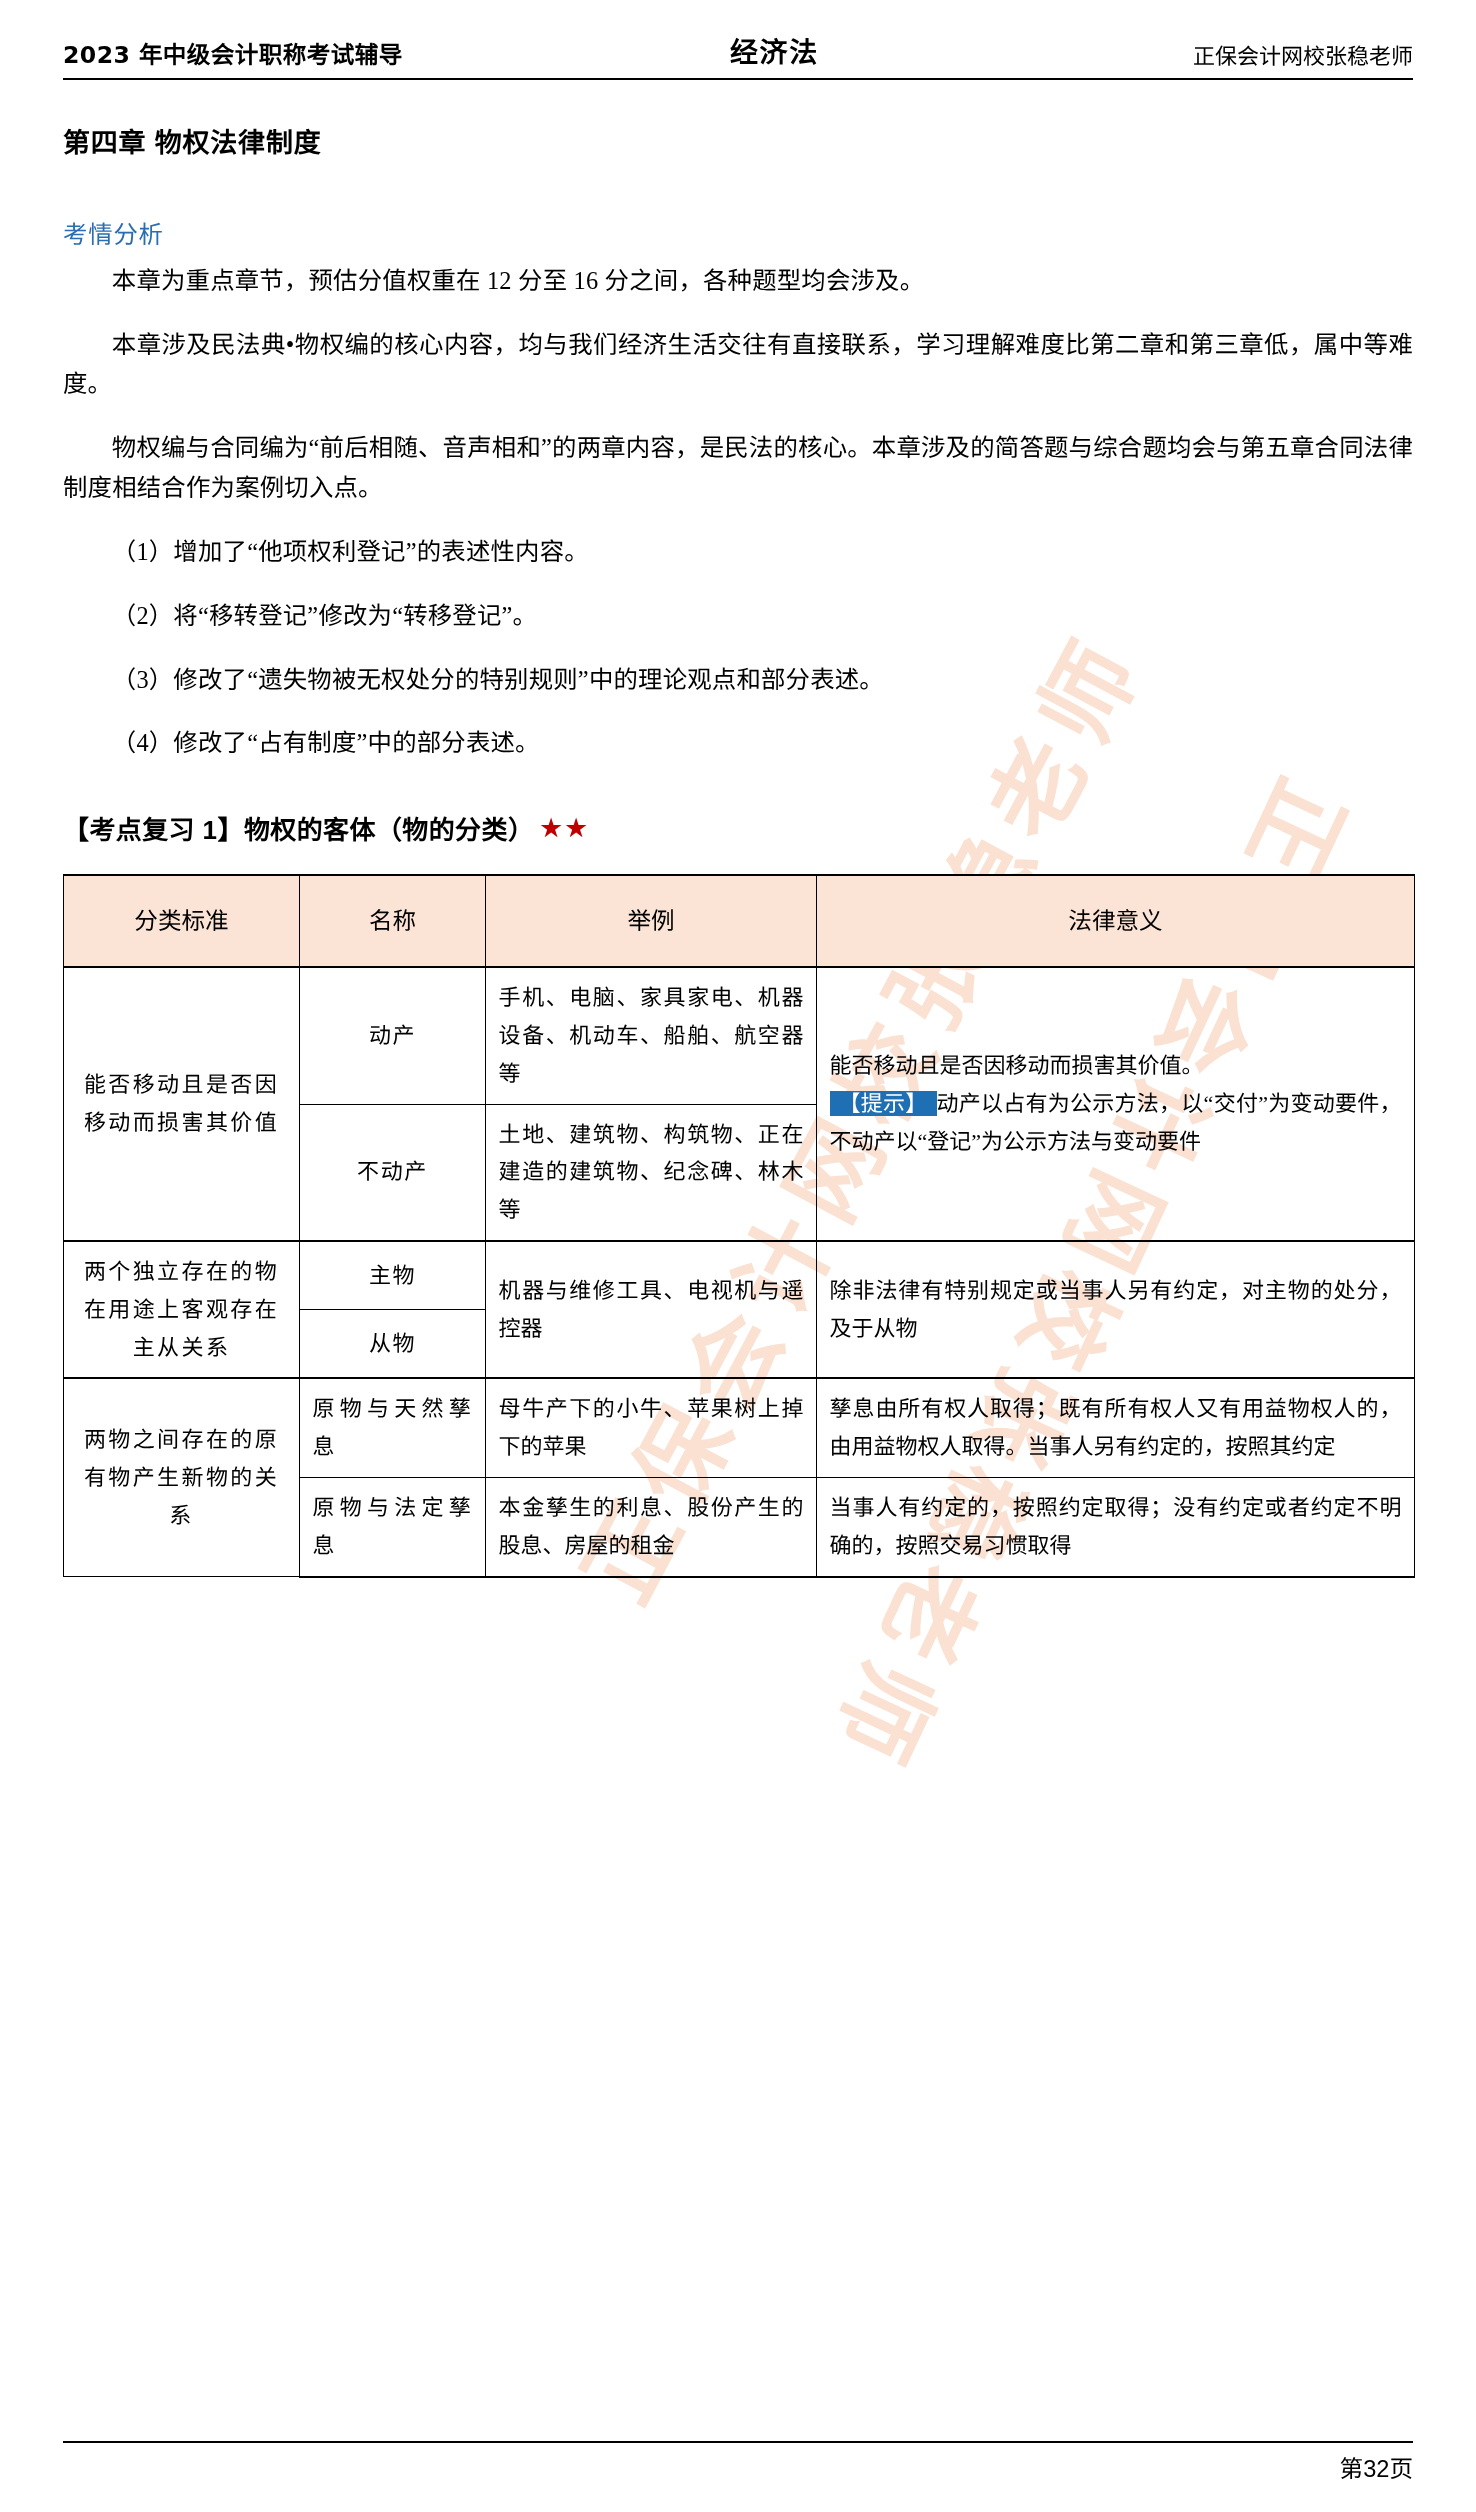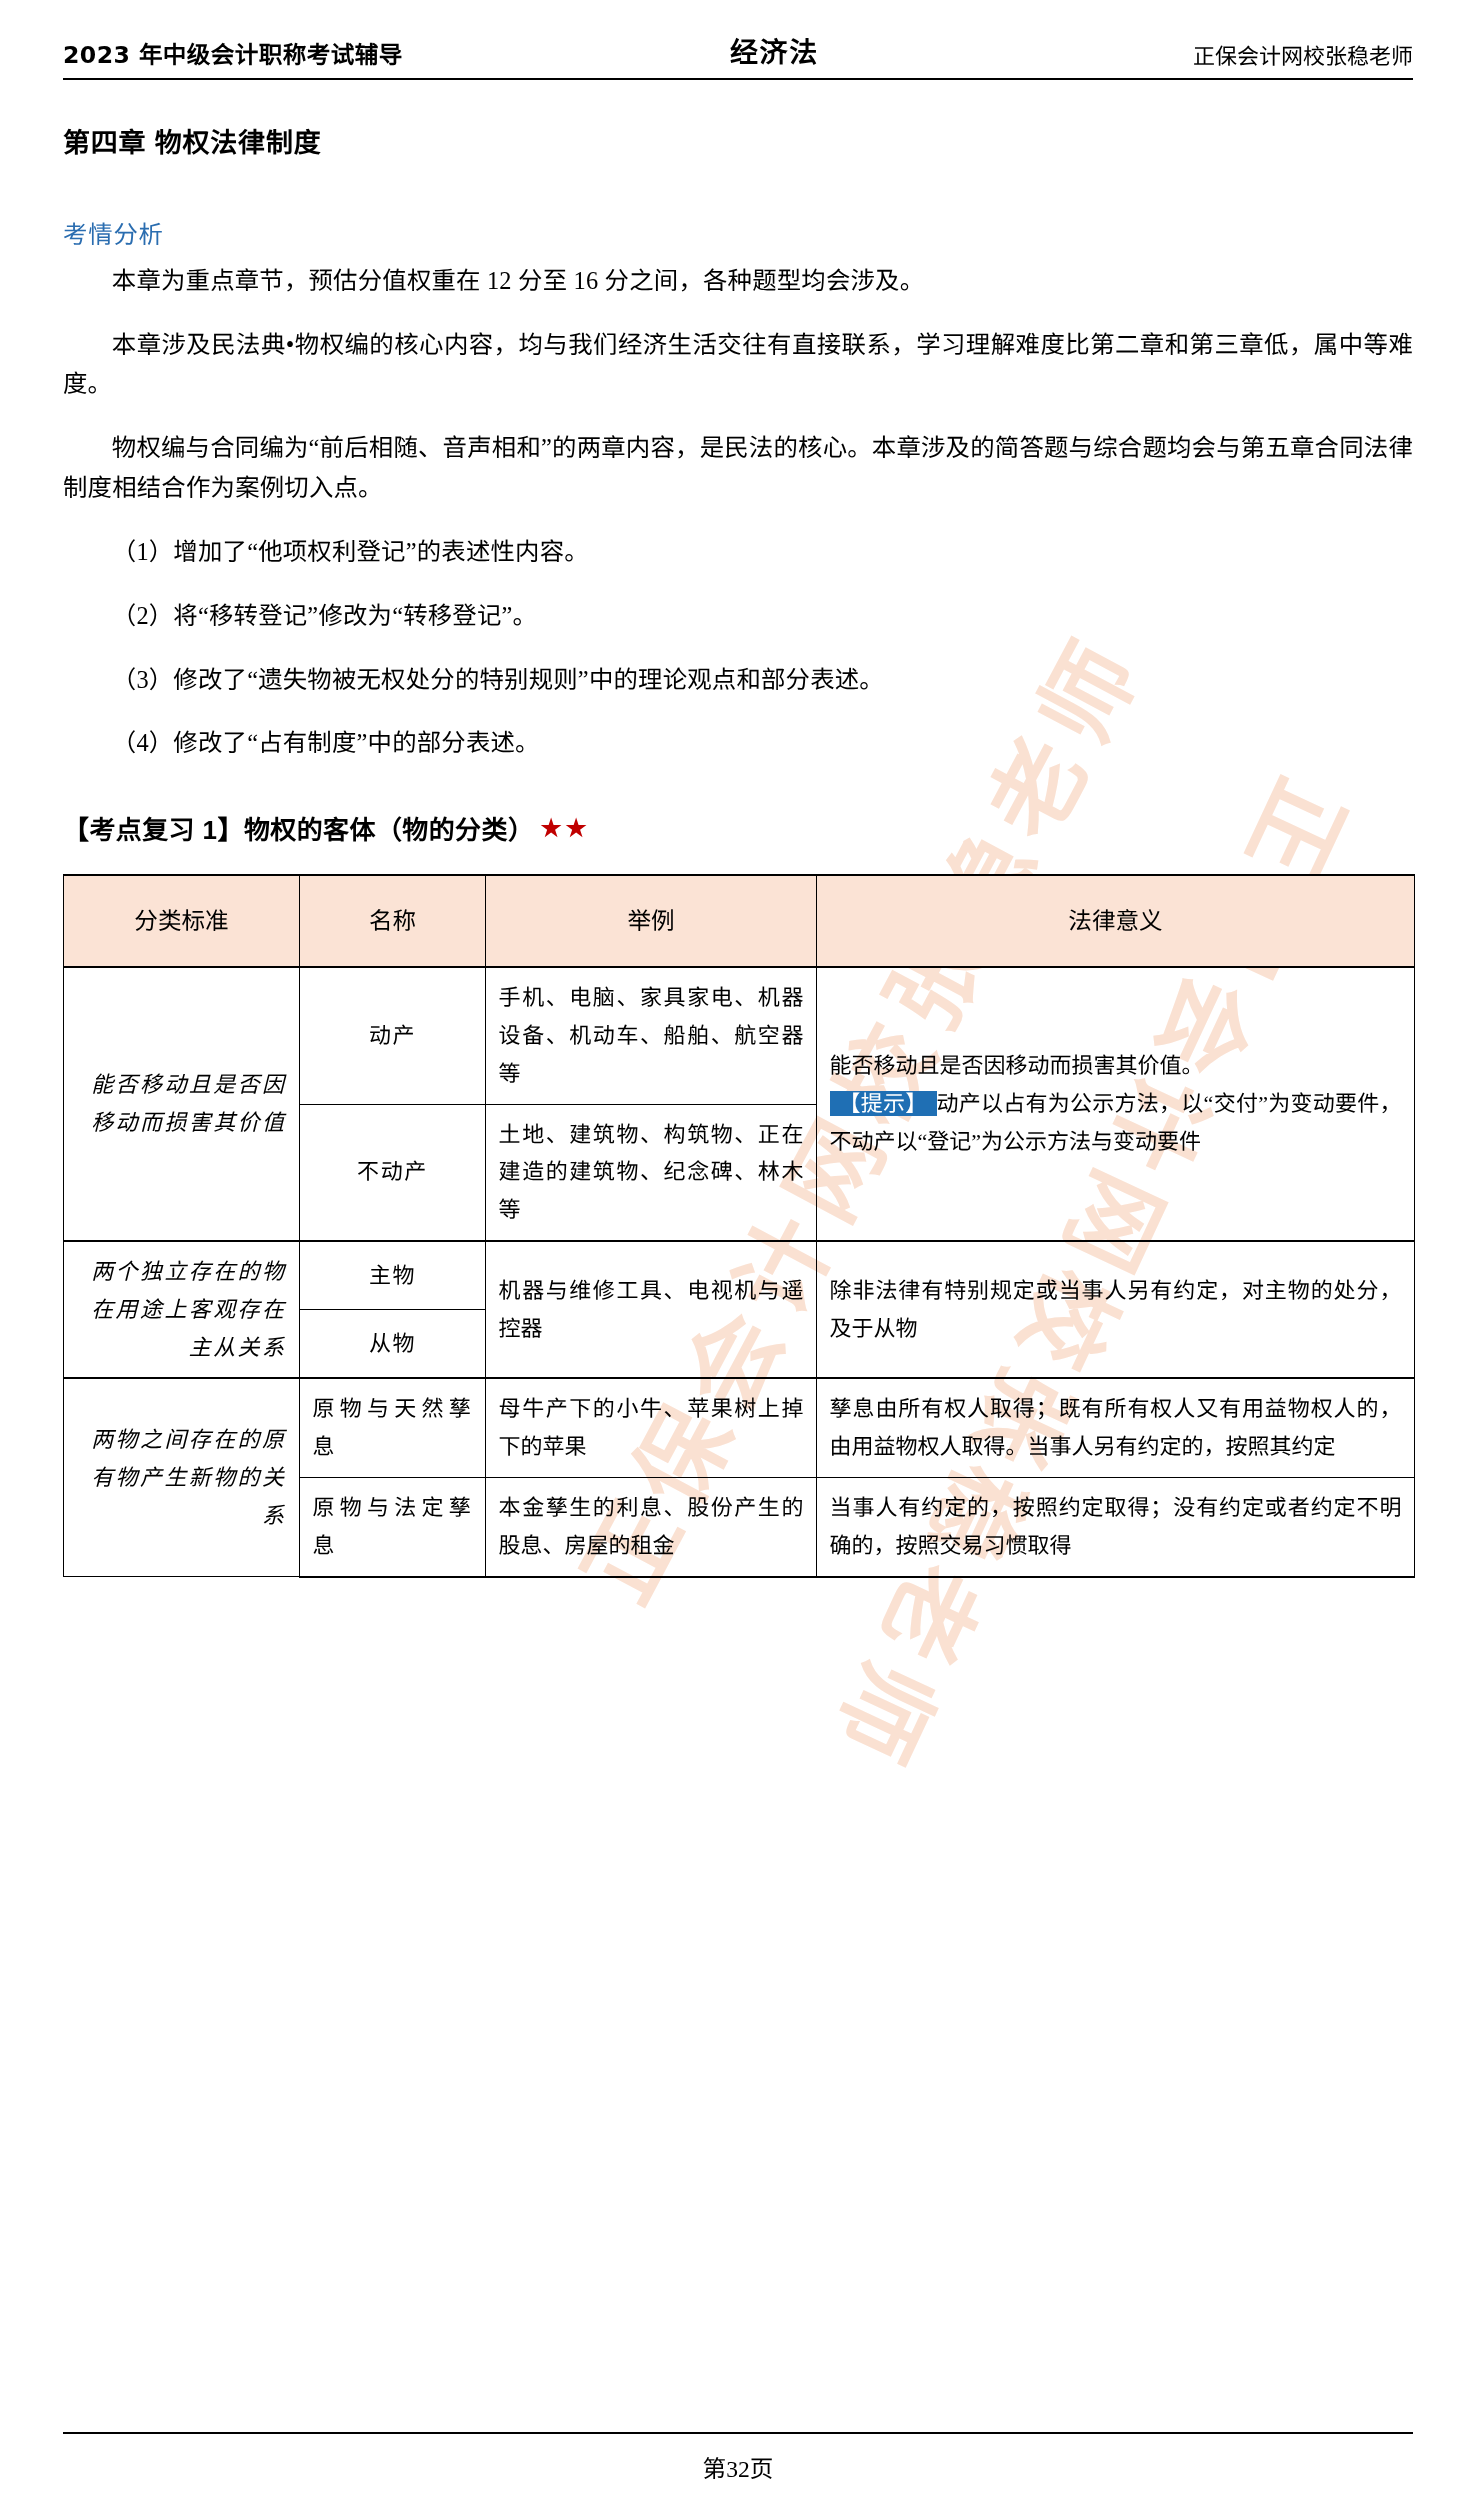--- a/index.html
+++ b/index.html
@@ -160,21 +160,21 @@
     font-size: 23.6px;
     height: 68px;
     border-top: 2.4px solid #000;
     border-bottom: 2.4px solid #000;
   }
   .col-a { width: 236px; }
   .col-b { width: 186px; }
   .col-c { width: 331px; }
   .col-d { width: 598px; }
 
-  td.cat     { text-align: right;   letter-spacing: 2.4px; font-style: italic; }
+  td.cat     { text-align: center;   letter-spacing: 2.4px; }
   td.name    { text-align: center; letter-spacing: 1.6px; }
   td.name.spread { text-align: justify; text-align-last: justify; }
   td.example { text-align: justify; text-justify: inter-ideograph; }
   td.meaning { text-align: justify; text-justify: inter-ideograph; }
 
   tr.group-start > td { border-top: 2.4px solid #000; }
   tr.group-end   > td { border-bottom: 2.4px solid #000; }
   table.knowledge-table tr:last-child > td { border-bottom: 2.4px solid #000; }
 
   .tip-tag {
@@ -187,24 +187,24 @@
   
   .doc-footer {
     position: absolute;
     left: 63px;
     right: 63px;
     bottom: 28px;
     z-index: 3;
   }
   .ftr-rule { border-top: 2.4px solid #000; }
   .ftr-page {
-    text-align: center;
-    font-family: Liberation Serif, serif;
+    text-align: right;
+    font-family: Liberation Sans, sans-serif;
     font-size: 23.6px;
-    padding-top: 16px;
+    padding-top: 7px;
   }
 </style>
 </head>
 <body>
 
 <div class="page">
 
   <div class="watermark-layer">
     <div class="wm wm-a">正保会计网校张稳老师</div>
     <div class="wm wm-b">正保会计网校张稳老师</div>

